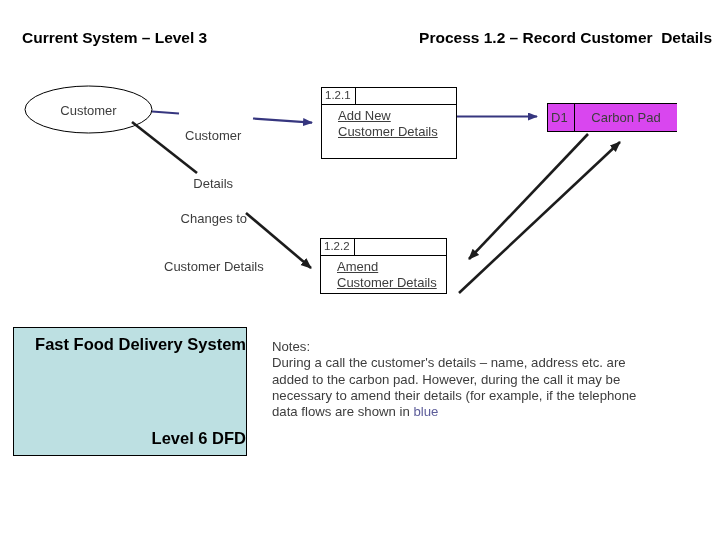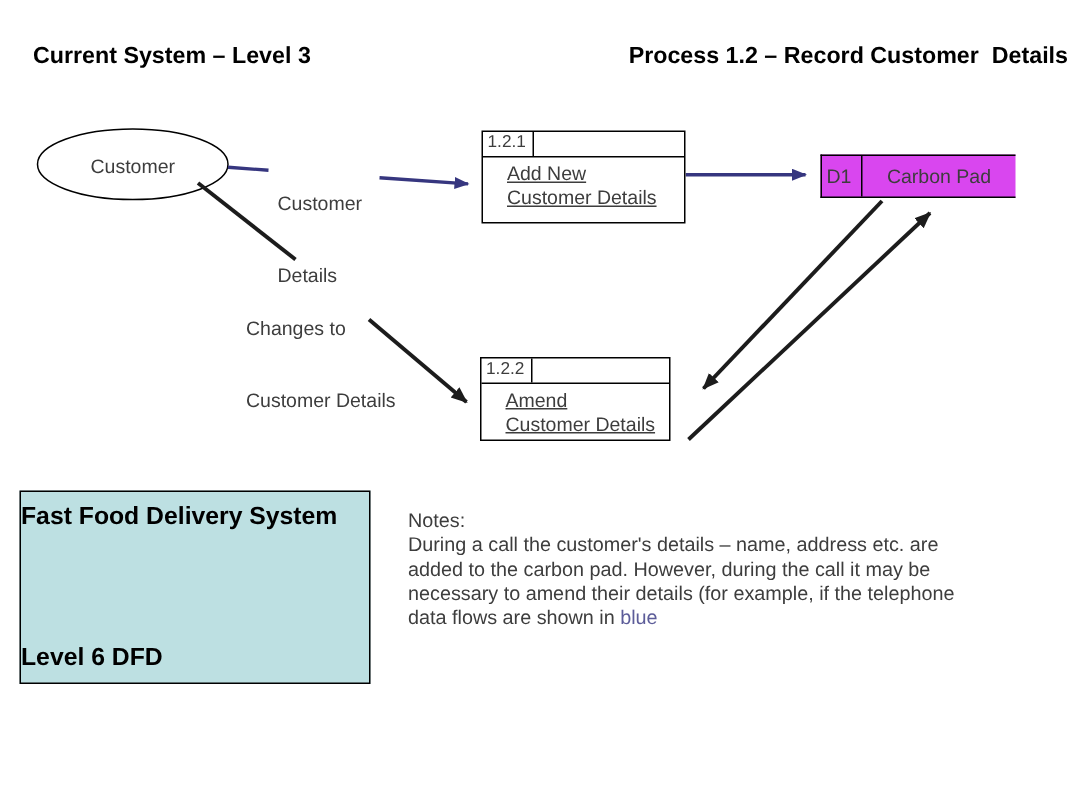--- a/index.html
+++ b/index.html
@@ -1,49 +1,49 @@
 <!DOCTYPE html>
 <html><head>
 <meta charset="utf-8">
 <style>
   html,body{margin:0;padding:0;}
   body{
     width:720px;height:540px;position:relative;overflow:hidden;
     background:#ffffff;font-family:"Liberation Sans",sans-serif;
   }
-  .abs{position:absolute;}
+  .abs{position:absolute;text-align:center;}
   .title{font-weight:bold;font-size:15.5px;color:#000;white-space:pre;}
   #title-left{left:22px;top:29px;}
   #title-right{right:8px;top:29px;}
 
   svg.overlay{position:absolute;left:0;top:0;width:720px;height:540px;}
 
   .flowlabel{font-size:13px;line-height:16px;color:#3d3d3d;white-space:pre;}
   #entity-label{left:25px;top:103px;width:127px;text-align:center;}
   #flow-label-details{left:185px;top:96px;}
   #flow-label-changes{left:164px;top:179px;}
 
   .process{position:absolute;background:#fff;border:1.4px solid #000;box-sizing:border-box;}
-  #process-add{left:321px;top:87px;width:136px;height:62px;}
+  #process-add{left:321px;top:87px;width:136px;height:72px;}
   #process-amend{left:320px;top:238px;width:127px;height:56px;}
   .process .hdr{height:16px;border-bottom:1px solid #000;display:flex;}
   .process .pid{width:34px;border-right:1px solid #000;font-size:11.5px;color:#3d3d3d;
     padding:1px 0 0 3px;box-sizing:border-box;}
   .process .pbody{padding:3px 0 0 16px;font-size:13px;line-height:15.5px;color:#3d3d3d;text-decoration:underline;}
 
   .datastore{position:absolute;left:547px;top:103px;width:130px;height:29px;
     border:1.4px solid #000;border-right:none;display:flex;box-sizing:border-box;background:#d946ef;}
   .datastore .dsid{width:27px;border-right:1px solid #000;font-size:13px;color:#3d3d3d;
     display:flex;align-items:center;padding-left:3px;box-sizing:border-box;}
   .datastore .dsname{flex:1;display:flex;align-items:center;justify-content:center;
     font-size:13px;color:#3d3d3d;}
 
   .legend{position:absolute;left:13px;top:327px;width:234px;height:129px;
     background:#bde0e2;border:1.6px solid #000;box-sizing:border-box;
-    text-align:left;font-weight:bold;color:#000;}
+    text-align:right;font-weight:bold;color:#000;}
   .legend div{position:absolute;width:100%;font-size:16.5px;}
   .legend .l1{top:7px;}
   .legend .l2{top:34px;}
   .legend .l3{top:101px;}
 
   .notes{position:absolute;left:272px;top:339px;width:402px;
     font-size:13.2px;line-height:16.3px;color:#3d3d3d;}
   .notes .hl{color:#5c5c99;}
 </style>
 </head>

